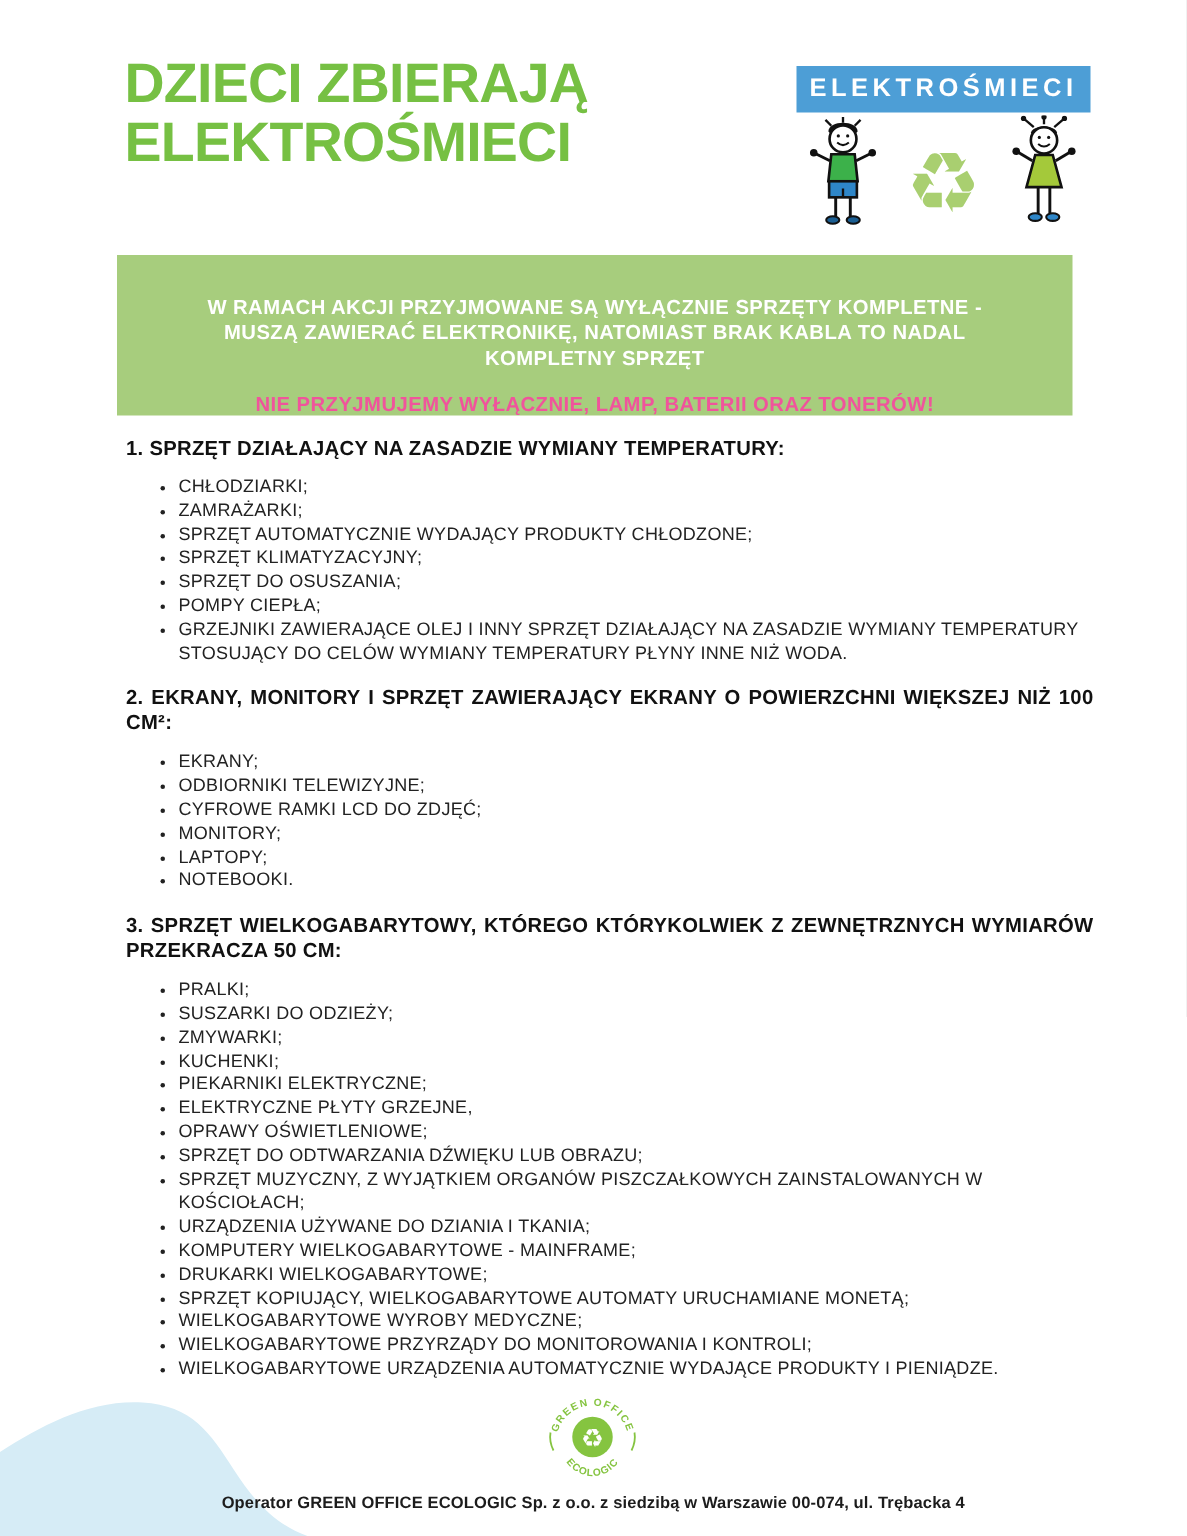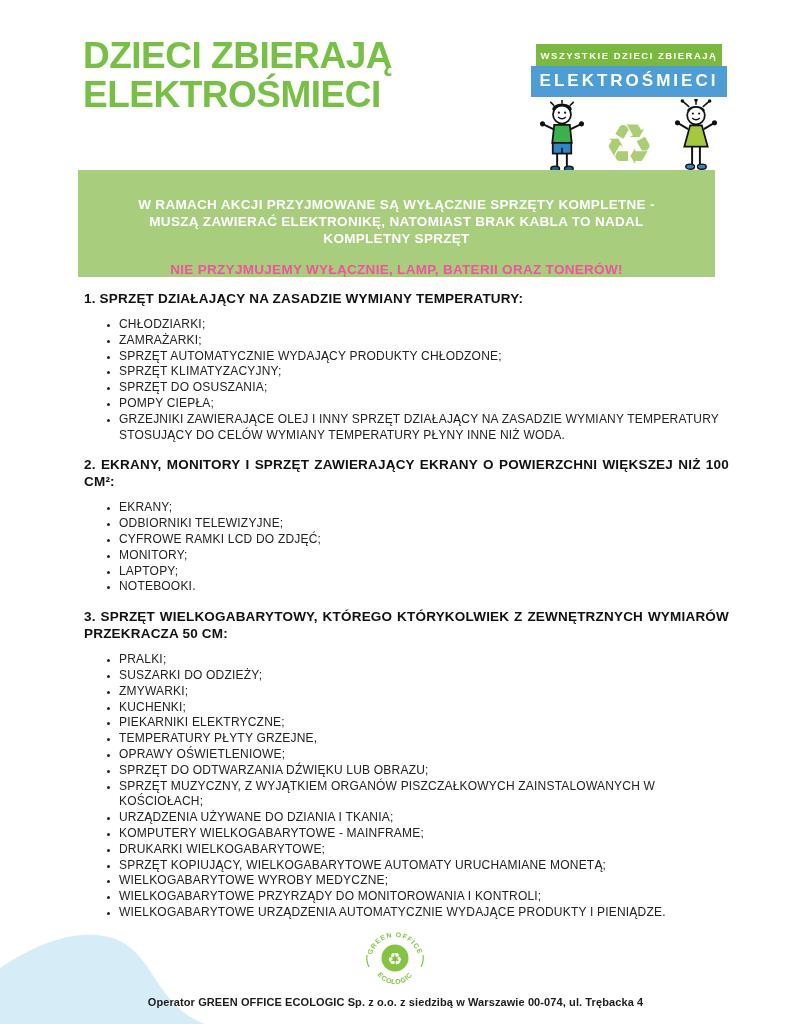--- a/index.html
+++ b/index.html
@@ -76,23 +76,20 @@
 <body>
 
 <div class="page">
 
   <h1 class="title">
     <span>DZIECI ZBIERAJĄ</span>
     <span>ELEKTROŚMIECI</span>
   </h1>
 
   <div class="logo">
-    <div class="logo-bar-green">
-      <span>WSZYSTKIE DZIECI ZBIERAJĄ</span>
-    </div>
     <div class="logo-bar-blue">
       <span>ELEKTROŚMIECI</span>
     </div>
     <div class="logo-figures">
       <svg class="figure-svg" width="50" height="76" viewBox="0 0 50 78">
         <path d="M15,11 C15,3 35,3 35,11 L33,13 L17,13 Z" fill="#111"></path>
         <line x1="17" y1="7" x2="13" y2="3" stroke="#111" stroke-width="1.6"></line>
         <line x1="25" y1="5" x2="25" y2="1" stroke="#111" stroke-width="1.6"></line>
         <line x1="33" y1="7" x2="37" y2="3" stroke="#111" stroke-width="1.6"></line>
         <circle cx="25" cy="16" r="9.2" fill="#fff" stroke="#111" stroke-width="1.8"></circle>
@@ -169,21 +166,21 @@
         </ul>
     </section>
     <section>
       <h2>3. SPRZĘT WIELKOGABARYTOWY, KTÓREGO KTÓRYKOLWIEK Z ZEWNĘTRZNYCH WYMIARÓW PRZEKRACZA 50 CM:</h2>
       <ul>
           <li>PRALKI;</li>
           <li>SUSZARKI DO ODZIEŻY;</li>
           <li>ZMYWARKI;</li>
           <li>KUCHENKI;</li>
           <li>PIEKARNIKI ELEKTRYCZNE;</li>
-          <li>TEMPERATURY PŁYTY GRZEJNE,</li>
+          <li>ELEKTRYCZNE PŁYTY GRZEJNE,</li>
           <li>OPRAWY OŚWIETLENIOWE;</li>
           <li>SPRZĘT DO ODTWARZANIA DŹWIĘKU LUB OBRAZU;</li>
           <li>SPRZĘT MUZYCZNY, Z WYJĄTKIEM ORGANÓW PISZCZAŁKOWYCH ZAINSTALOWANYCH W KOŚCIOŁACH;</li>
           <li>URZĄDZENIA UŻYWANE DO DZIANIA I TKANIA;</li>
           <li>KOMPUTERY WIELKOGABARYTOWE - MAINFRAME;</li>
           <li>DRUKARKI WIELKOGABARYTOWE;</li>
           <li>SPRZĘT KOPIUJĄCY, WIELKOGABARYTOWE AUTOMATY URUCHAMIANE MONETĄ;</li>
           <li>WIELKOGABARYTOWE WYROBY MEDYCZNE;</li>
           <li>WIELKOGABARYTOWE PRZYRZĄDY DO MONITOROWANIA I KONTROLI;</li>
           <li>WIELKOGABARYTOWE URZĄDZENIA AUTOMATYCZNIE WYDAJĄCE PRODUKTY I PIENIĄDZE.</li>

